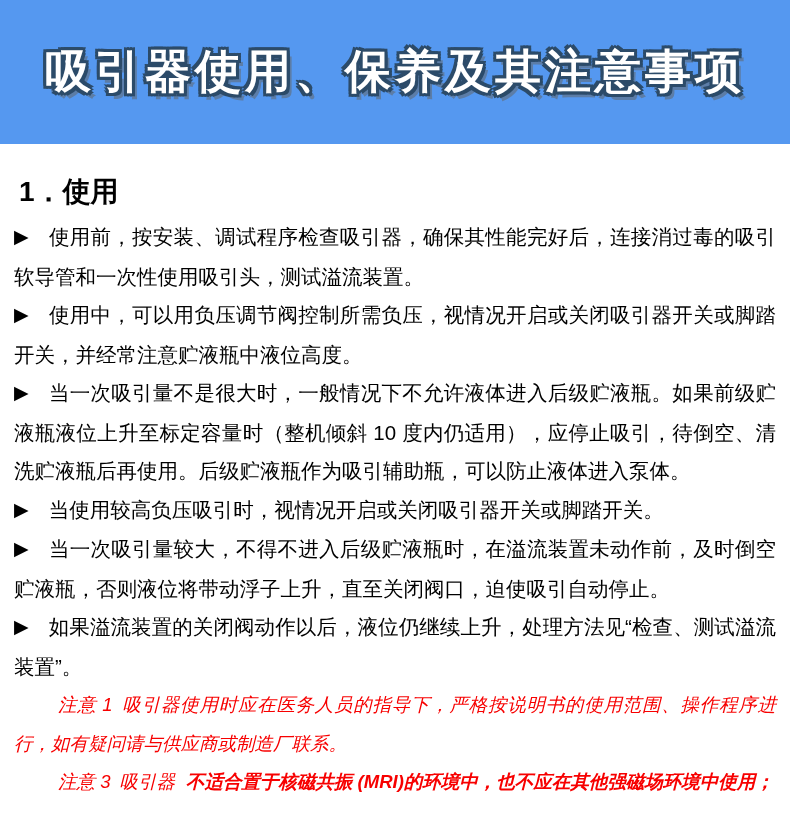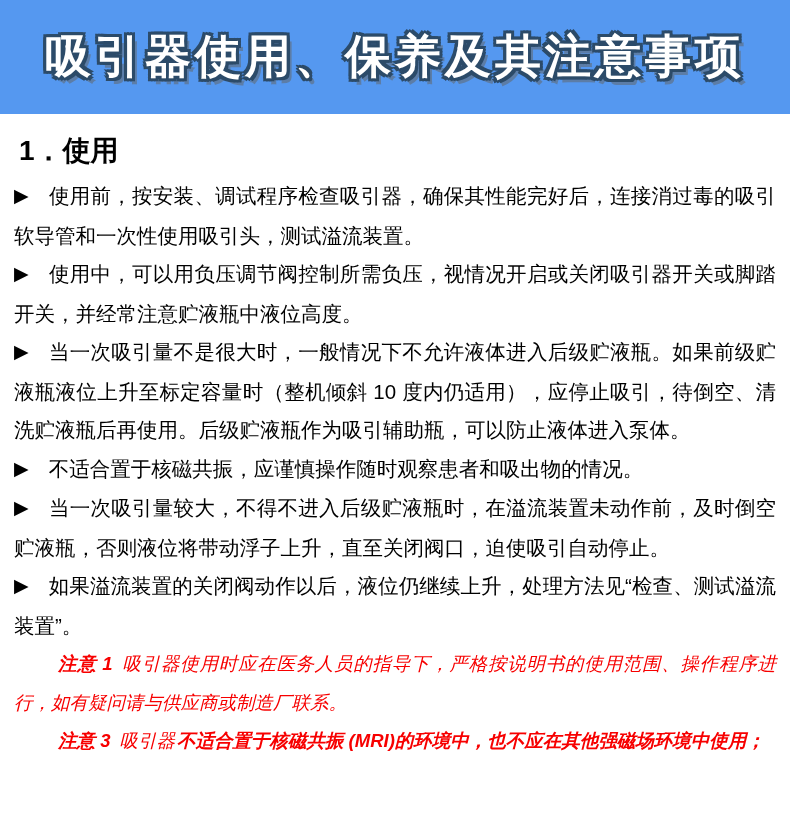--- a/index.html
+++ b/index.html
@@ -8,21 +8,21 @@
     min-height: 829px;
     background: #ffffff;
     font-family: "Liberation Sans", "DejaVu Sans", sans-serif;
     color: #000000;
   }
   .page { width: 790px; min-height: 829px; background: #ffffff; }
 
   
   .banner {
     width: 790px;
-    height: 114px;
+    height: 144px;
     background: #5598F0;
     display: flex;
     align-items: center;
     justify-content: center;
     overflow: hidden;
   }
   .banner-title {
     font-size: 46px;
     font-weight: 800;
     letter-spacing: 4px;
@@ -30,21 +30,21 @@
     white-space: nowrap;
     text-shadow:
       -3px -3px 0 #2C4B69,  0 -3px 0 #2C4B69,  3px -3px 0 #2C4B69,
       -3px  0   0 #2C4B69,                      3px  0   0 #2C4B69,
       -3px  3px 0 #2C4B69,  0  3px 0 #2C4B69,  3px  3px 0 #2C4B69,
        5px  6px 0 rgba(96, 114, 136, 0.70);
   }
 
   
   .content {
-    padding: 17px 14px 0 14px;
+    padding: 28px 14px 0 14px;
   }
   .section-heading {
     margin: 0 0 6px 5px;
     font-size: 28px;
     line-height: 40px;
     font-weight: bold;
     color: #000000;
   }
   .bullet-para {
     margin: 0;
@@ -63,25 +63,25 @@
   .note {
     margin: 0;
     font-size: 18.5px;
     line-height: 38.5px;
     text-align: justify;
     text-indent: 44px;
     font-style: italic;
     color: #F70000;
   }
   .note .note-prefix {
-    font-weight: bold;
+    font-weight: normal;
     margin-right: 9px;
   }
   .note .seg-bold { font-weight: bold; }
-  .note .seg-regular { font-weight: normal; margin-right: 2px; }
+  .note .seg-regular { font-weight: normal; margin-right: 11px; }
 </style>
 </head>
 <body>
 
 <div class="page">
 
   <div class="banner">
     <div class="banner-title">吸引器使用、保养及其注意事项</div>
   </div>
 
@@ -96,21 +96,21 @@
 
     <p class="bullet-para">
       <span class="bullet">▶</span><span>使用中，可以用负压调节阀控制所需负压，视情况开启或关闭吸引器开关或脚踏开关，并经常注意贮液瓶中液位高度。</span>
     </p>
 
     <p class="bullet-para">
       <span class="bullet">▶</span><span>当一次吸引量不是很大时，一般情况下不允许液体进入后级贮液瓶。如果前级贮液瓶液位上升至标定容量时（整机倾斜 10 度内仍适用），应停止吸引，待倒空、清洗贮液瓶后再使用。后级贮液瓶作为吸引辅助瓶，可以防止液体进入泵体。</span>
     </p>
 
     <p class="bullet-para">
-      <span class="bullet">▶</span><span>不适合置于核磁共振，应谨慎操作随时观察患者和吸出物的情况。</span>
+      <span class="bullet">▶</span><span>当使用较高负压吸引时，视情况开启或关闭吸引器开关或脚踏开关。</span>
     </p>
 
     <p class="bullet-para">
       <span class="bullet">▶</span><span>当一次吸引量较大，不得不进入后级贮液瓶时，在溢流装置未动作前，及时倒空贮液瓶，否则液位将带动浮子上升，直至关闭阀口，迫使吸引自动停止。</span>
     </p>
 
     <p class="bullet-para">
       <span class="bullet">▶</span><span>如果溢流装置的关闭阀动作以后，液位仍继续上升，处理方法见“检查、测试溢流装置”。</span>
     </p>
 

